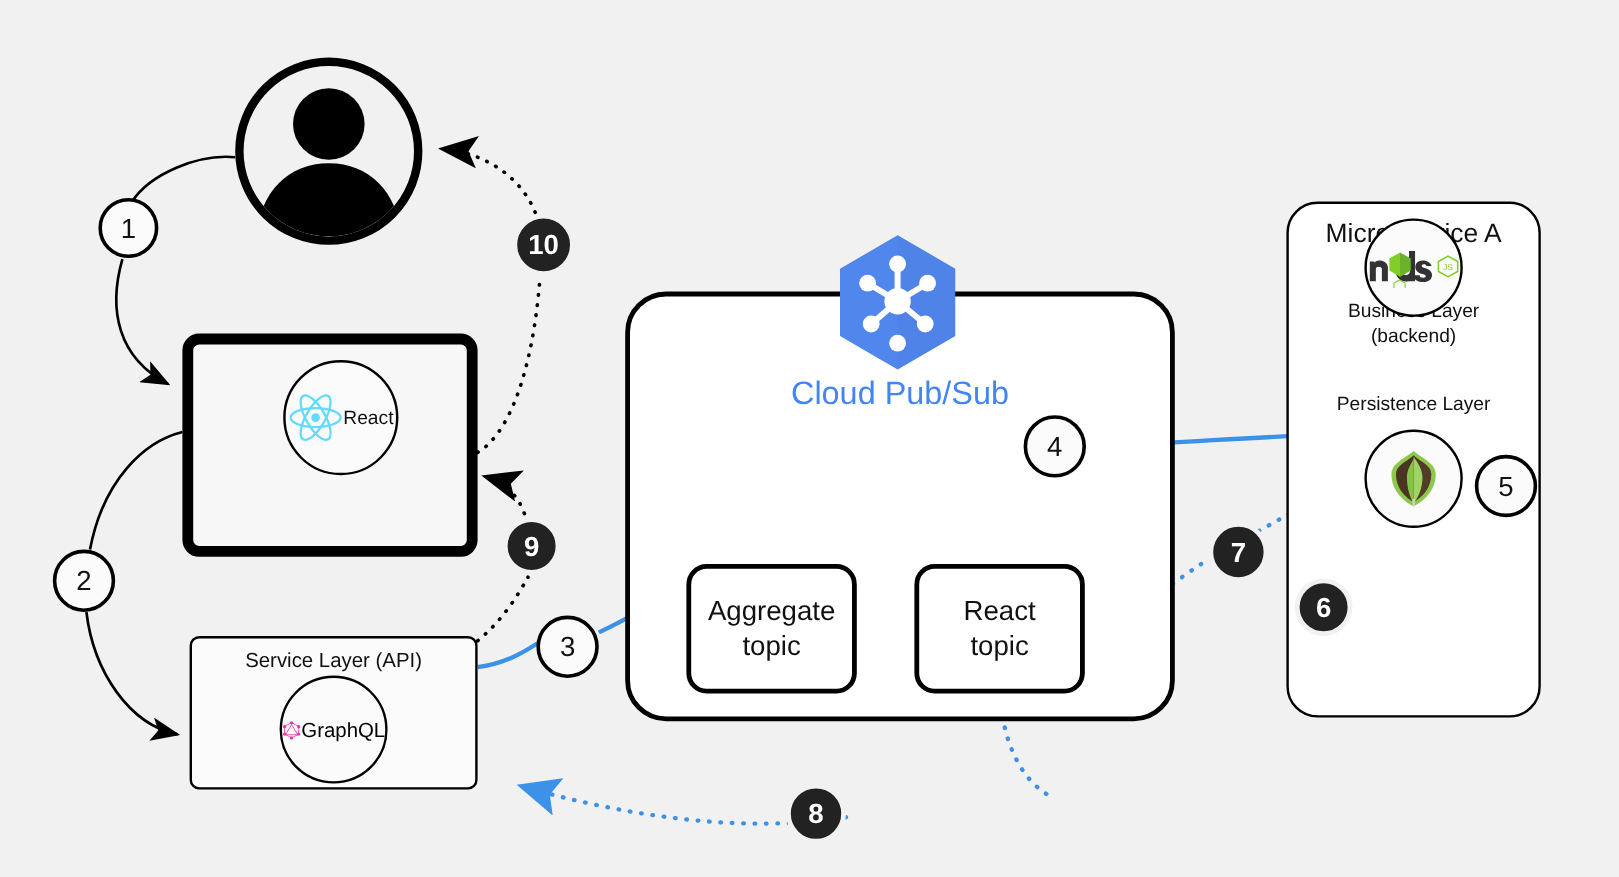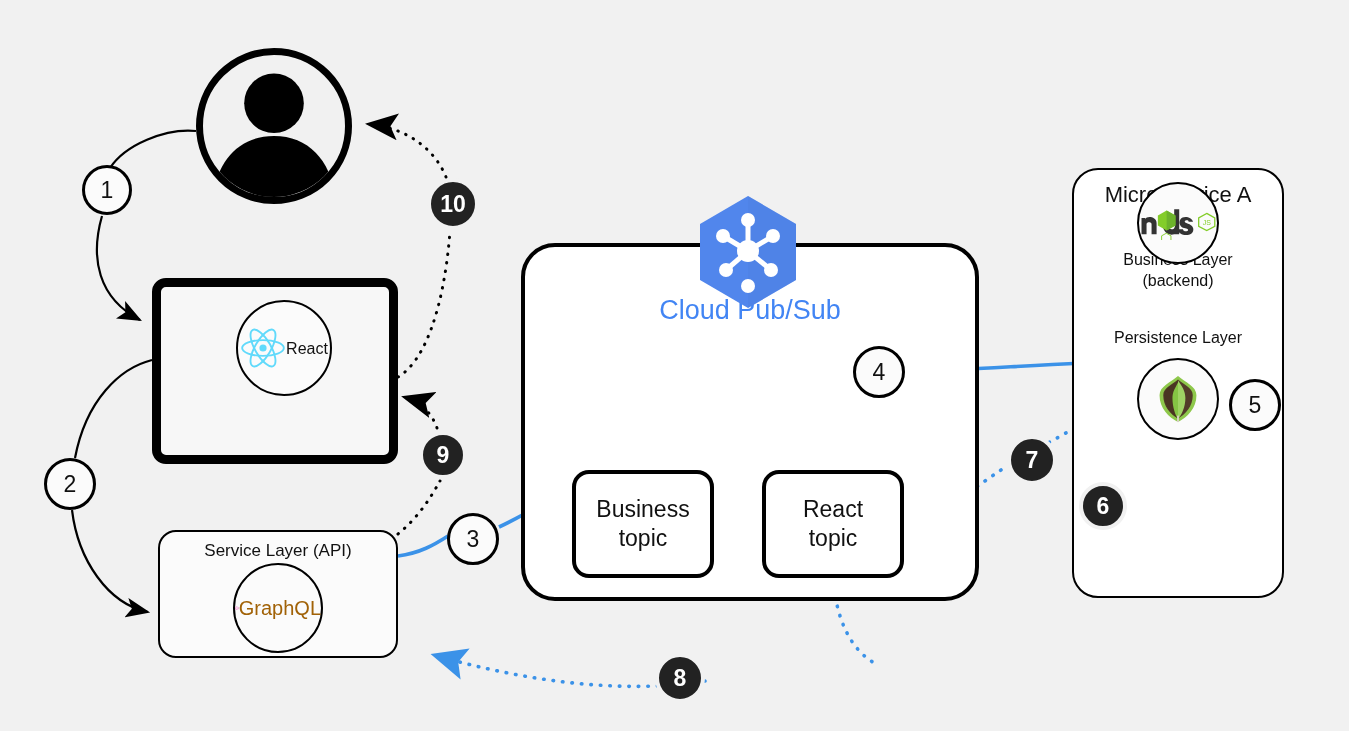--- a/index.html
+++ b/index.html
@@ -83,28 +83,28 @@
     flex-direction: row;
     align-items: center;
     justify-content: center;
   }
   .tech-circle.react { width: 92px; height: 92px; }
   .tech-label {
     font-size: 16px;
     color: #111;
     margin-top: 1px;
   }
-  .tech-label.graphql { color: #a16207; font-size: 20px; }
+  .tech-label.graphql { color: #000000; font-size: 17px; }
 
   
   .service-layer {
     left: 158px; top: 530px;
     width: 240px; height: 128px;
     border: 2px solid #000;
-    border-radius: 18px;
+    border-radius: 8px;
     background: #fbfbfb;
     display: flex;
     flex-direction: column;
     align-items: center;
   }
   .box-title {
     font-size: 17px;
     color: #111;
     margin-top: 9px;
     white-space: nowrap;
@@ -114,21 +114,21 @@
   
   .pubsub {
     left: 521px; top: 243px;
     width: 458px; height: 358px;
     border: 4px solid #000;
     border-radius: 34px;
     background: #fff;
   }
   .pubsub-title {
     position: absolute;
-    left: 0; right: 0; top: 48px;
+    left: 0; right: 0; top: 66px;
     text-align: center;
     font-size: 27px;
     color: #4285f4;
   }
   .pubsub-logo {
     position: absolute;
     left: 696px; top: 194px;
     width: 104px; height: 116px;
   }
   .topic {
@@ -317,21 +317,21 @@
         <line x1="52" y1="57" x2="27" y2="42"></line>
         <line x1="52" y1="57" x2="77" y2="42"></line>
         <line x1="52" y1="57" x2="30" y2="76"></line>
         <line x1="52" y1="57" x2="75" y2="76"></line>
       </g>
     </g>
   </svg>
 
   <div class="topic aggregate">
     <span>
-      <span>Business</span><br>
+      <span>Aggregate</span><br>
       <span>topic</span>
     </span>
   </div>
 
   <div class="topic reply">
     <span>
       <span>React</span><br>
       <span>topic</span>
     </span>
   </div>

